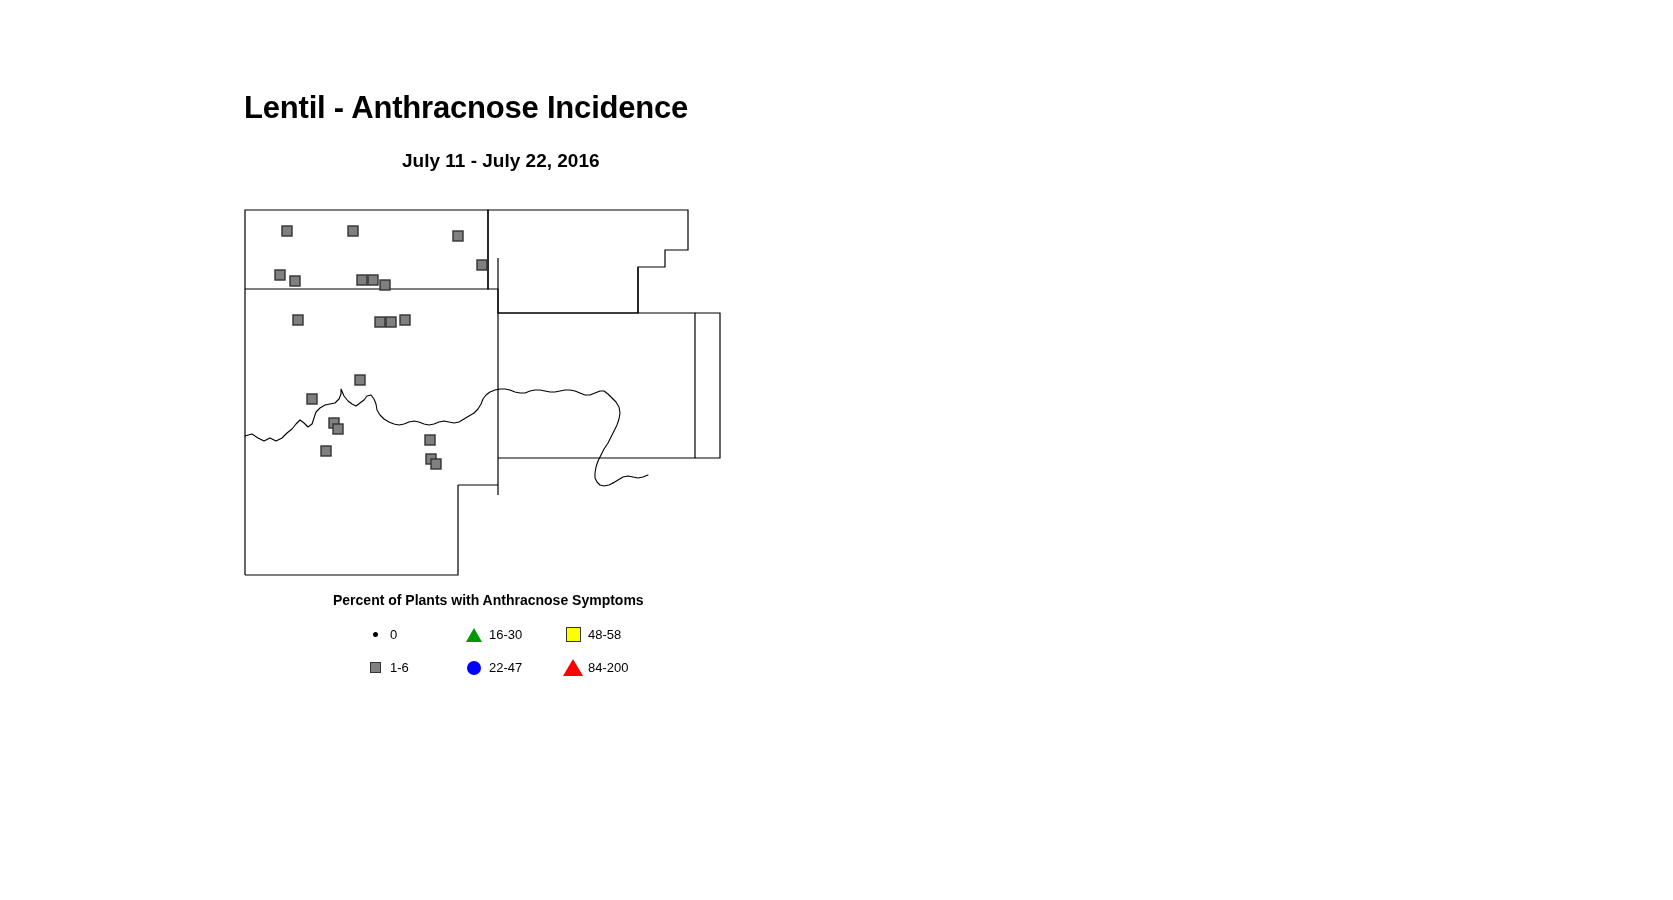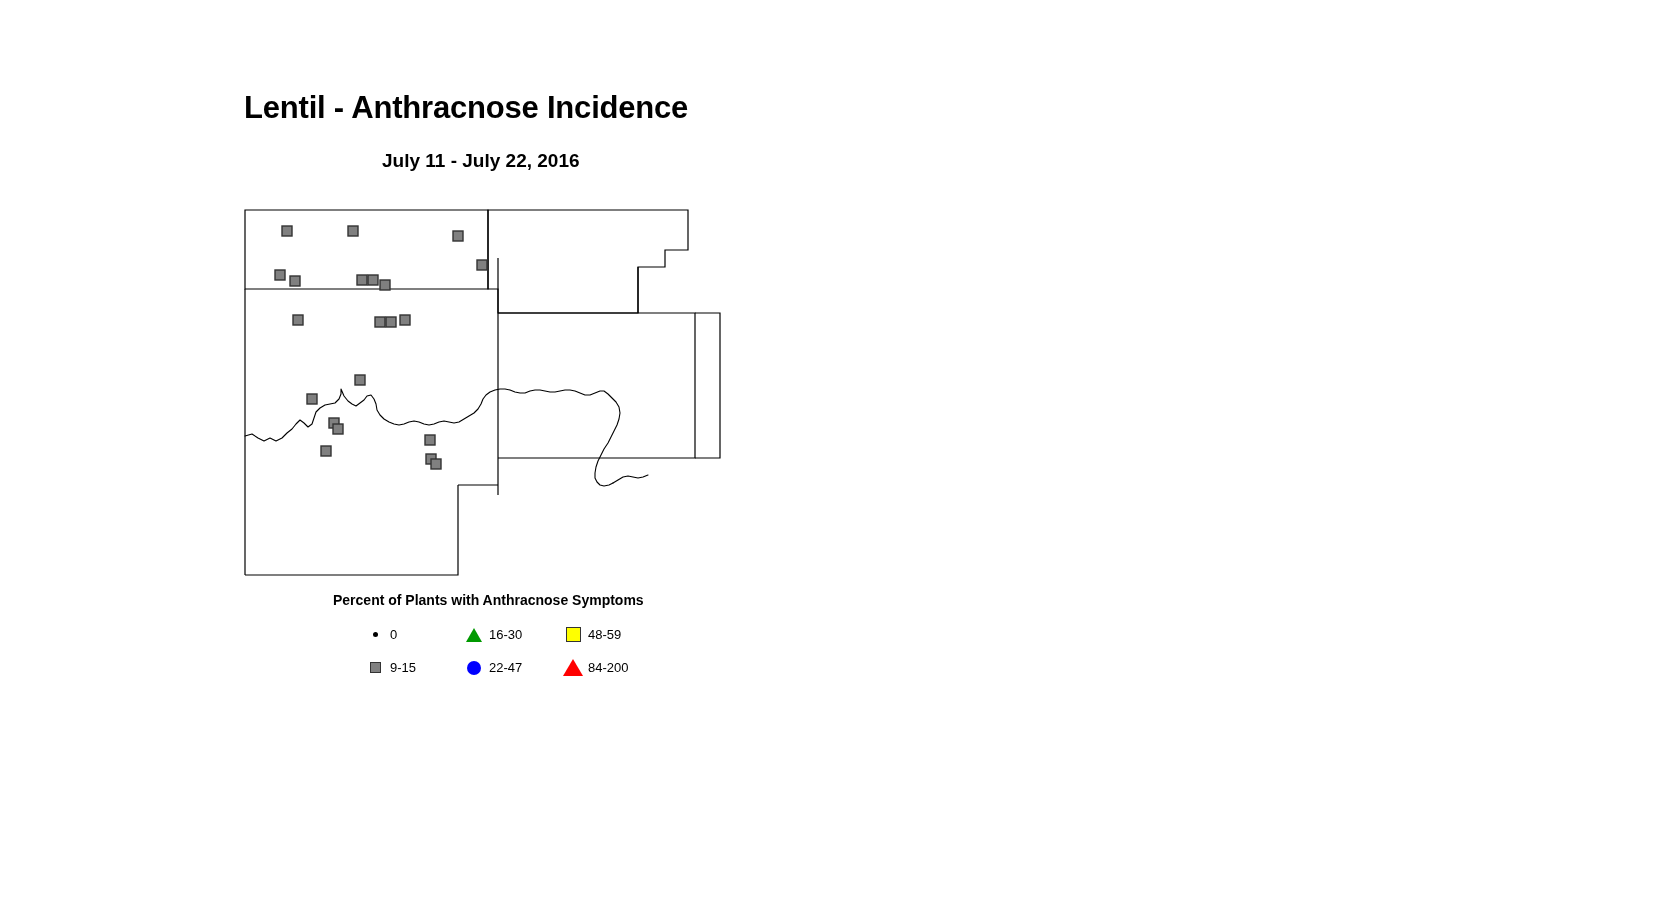--- a/index.html
+++ b/index.html
@@ -26,21 +26,21 @@
     position: absolute;
     left: 244px;
     top: 90px;
     font-size: 31px;
     font-weight: bold;
     letter-spacing: -0.2px;
     white-space: nowrap;
   }
   .subtitle {
     position: absolute;
-    left: 382px;
+    left: 402px;
     top: 150px;
     font-size: 19px;
     font-weight: bold;
     white-space: nowrap;
   }
   .map-wrap {
     position: absolute;
     left: 240px;
     top: 205px;
     width: 500px;
@@ -223,30 +223,30 @@
       <div class="legend-item col2">
         <span class="sym-box">
             <span class="sym-tri-green"></span>
           </span>
         <span class="legend-label">16-30</span>
       </div>
       <div class="legend-item">
         <span class="sym-box">
             <span class="sym-square-yellow"></span>
           </span>
-        <span class="legend-label">48-59</span>
+        <span class="legend-label">48-58</span>
       </div>
     </div>
 
     <div class="legend-row">
       <div class="legend-item">
         <span class="sym-box">
             <span class="sym-square"></span>
           </span>
-        <span class="legend-label">9-15</span>
+        <span class="legend-label">1-6</span>
       </div>
       <div class="legend-item col2">
         <span class="sym-box">
             <span class="sym-circle-blue"></span>
           </span>
         <span class="legend-label">22-47</span>
       </div>
       <div class="legend-item">
         <span class="sym-box">
             <span class="sym-tri-red"></span>

